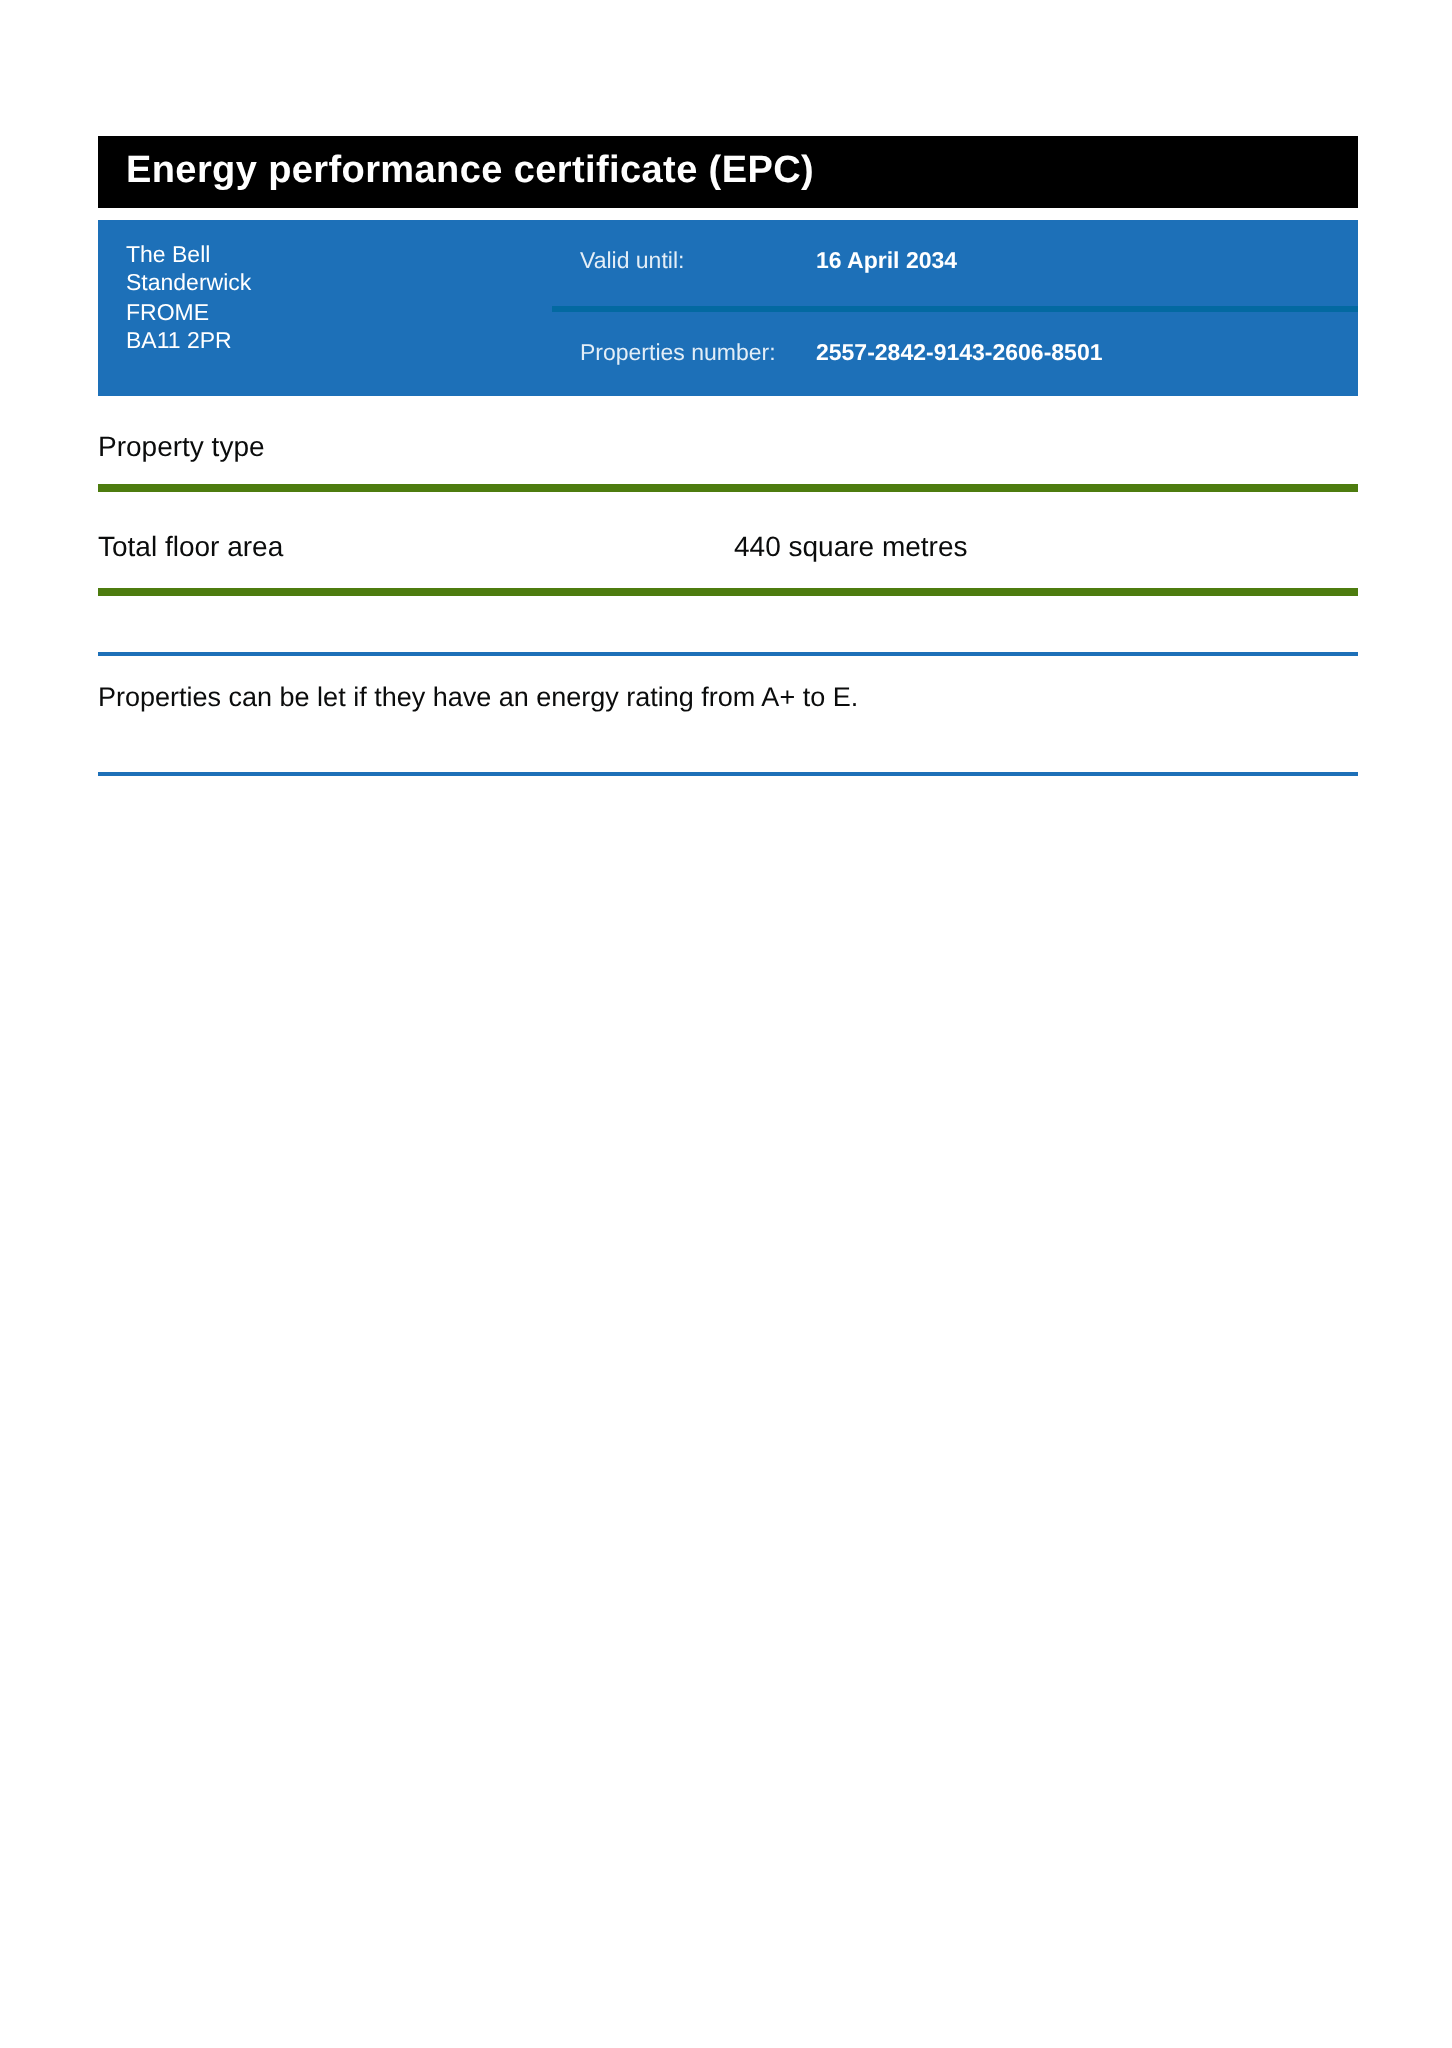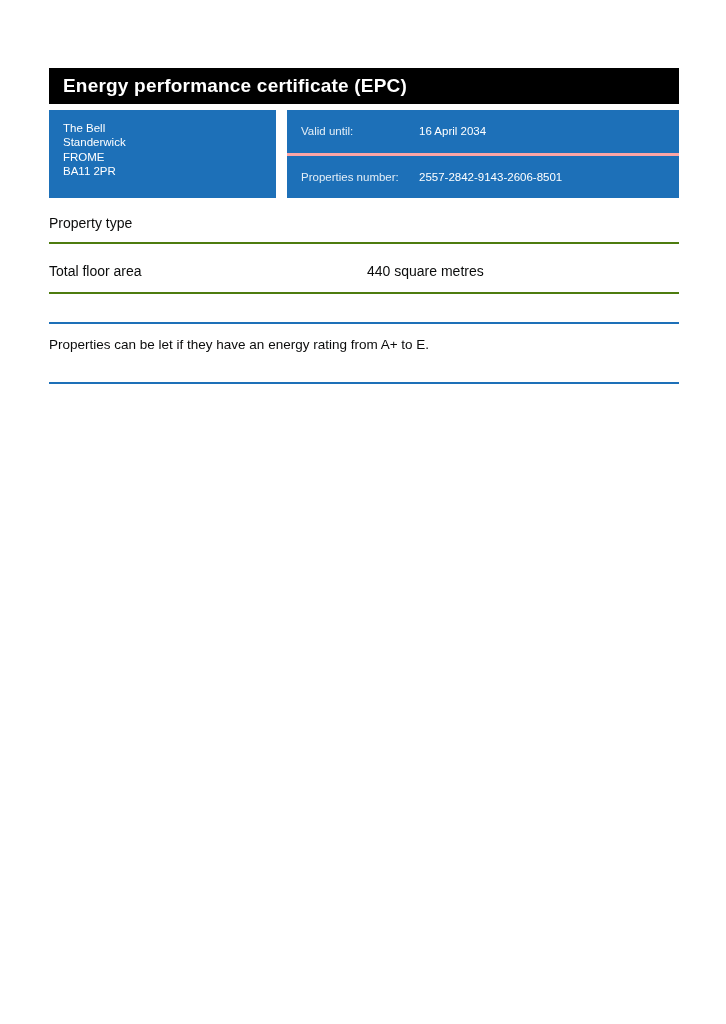--- a/index.html
+++ b/index.html
@@ -28,21 +28,21 @@
     padding-left: 14px;
     font-size: 19px;
     font-weight: bold;
     letter-spacing: 0.2px;
   }
 
   
   .summary-panel {
     margin-top: 6px;
     display: flex;
-    gap: 11px;
+    gap: 0;
     height: 88px;
   }
   .summary-panel .box { background: #1d70b8; color: #ffffff; }
   .address-box {
     width: 227px;
     padding: 11px 14px;
     font-size: 11.5px;
     line-height: 1.25;
     color: rgba(255,255,255,0.88);
   }
@@ -61,43 +61,43 @@
     font-size: 42px;
     font-weight: bold;
     line-height: 1.05;
     color: #ffffff;
   }
   .meta-box {
     flex: 1;
     display: flex;
     flex-direction: column;
     gap: 3px;
-    background: #fca5a5;
+    background: #0369a1;
   }
   .meta-row {
     background: #1d70b8;
     flex: 1;
     display: flex;
     align-items: center;
     padding-left: 14px;
     font-size: 11.5px;
   }
   .meta-row .meta-label {
     width: 118px;
     color: rgba(255,255,255,0.88);
   }
   .meta-row .meta-value {
-    font-weight: normal;
+    font-weight: bold;
     color: #ffffff;
   }
 
   
   .detail-row {
     display: flex;
-    border-bottom: 2px solid #4d7c0f;
+    border-bottom: 4px solid #4d7c0f;
     font-size: 14px;
     line-height: 1.3;
   }
   .detail-row.row-1 { padding: 16px 0 10px 0; }
   .detail-row.row-2 { padding: 18px 0 12px 0; }
   .detail-row .detail-label { width: 318px; padding-right: 20px; }
   .detail-row .detail-value { flex: 1; }
 
   
   .rule-blue {

